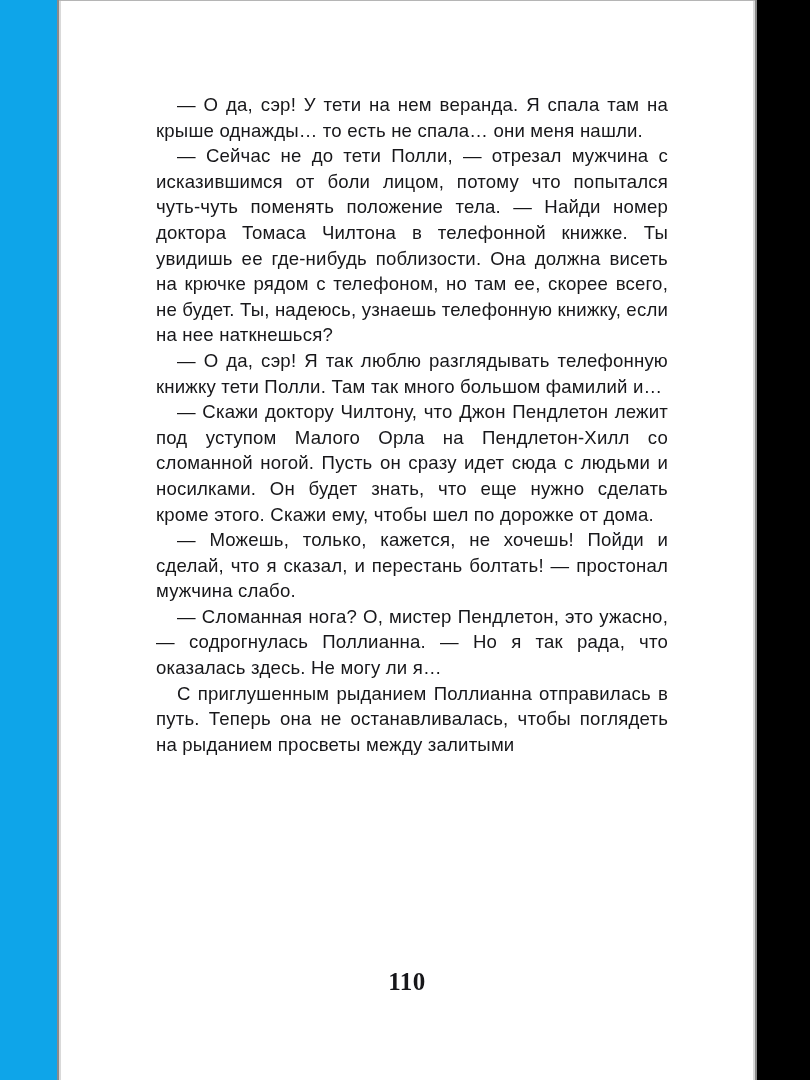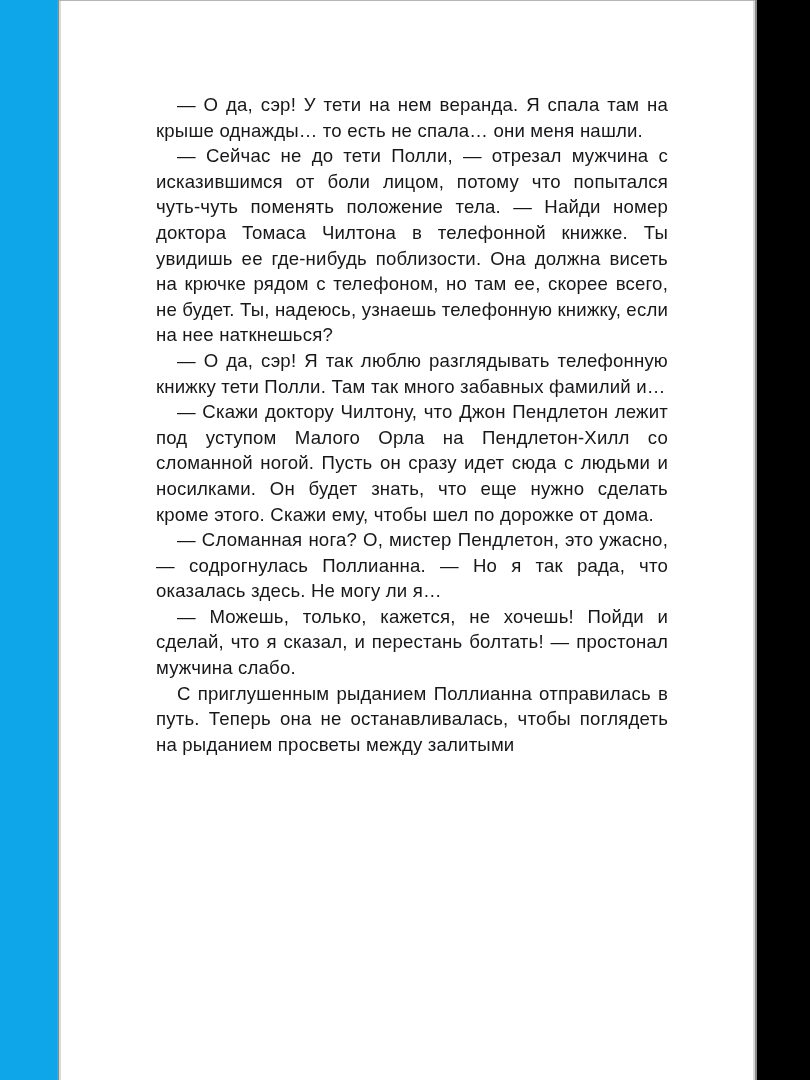--- a/index.html
+++ b/index.html
@@ -81,22 +81,23 @@
 <body>
 
 <div id="screen">
 
   <div id="page">
     <div id="page-top-edge"></div>
 
     <div id="text-block">
       <p>— О да, сэр! У тети на нем веранда. Я спала там на крыше однажды… то есть не спала… они меня нашли.</p>
       <p>— Сейчас не до тети Полли, — отрезал мужчина с исказившимся от боли лицом, потому что попытался чуть-чуть поменять положение тела. — Найди номер доктора Томаса Чилтона в телефонной книжке. Ты увидишь ее где-нибудь поблизости. Она должна висеть на крючке рядом с телефоном, но там ее, скорее всего, не будет. Ты, надеюсь, узнаешь телефонную книжку, если на нее наткнешься?</p>
-      <p>— О да, сэр! Я так люблю разглядывать телефонную книжку тети Полли. Там так много забавных фамилий и…</p>
+      <p>— О да, сэр! Я так люблю разглядывать телефонную книжку тети Полли. Там так много большом фамилий и…</p>
       <p>— Скажи доктору Чилтону, что Джон Пендлетон лежит под уступом Малого Орла на Пендлетон-Хилл со сломанной ногой. Пусть он сразу идет сюда с людьми и носилками. Он будет знать, что еще нужно сделать кроме этого. Скажи ему, чтобы шел по дорожке от дома.</p>
+      <p>— Можешь, только, кажется, не хочешь! Пойди и сделай, что я сказал, и перестань болтать! — простонал мужчина слабо.</p>
       <p>— Сломанная нога? О, мистер Пендлетон, это ужасно, — содрогнулась Поллианна. — Но я так рада, что оказалась здесь. Не могу ли я…</p>
-      <p>— Можешь, только, кажется, не хочешь! Пойди и сделай, что я сказал, и перестань болтать! — простонал мужчина слабо.</p>
       <p>С приглушенным рыданием Поллианна отправилась в путь. Теперь она не останавливалась, чтобы поглядеть на рыданием просветы между залитыми</p>
     </div>
 
+    <div id="page-number">110</div>
   </div>
 
 </div>
 
 </body></html>

